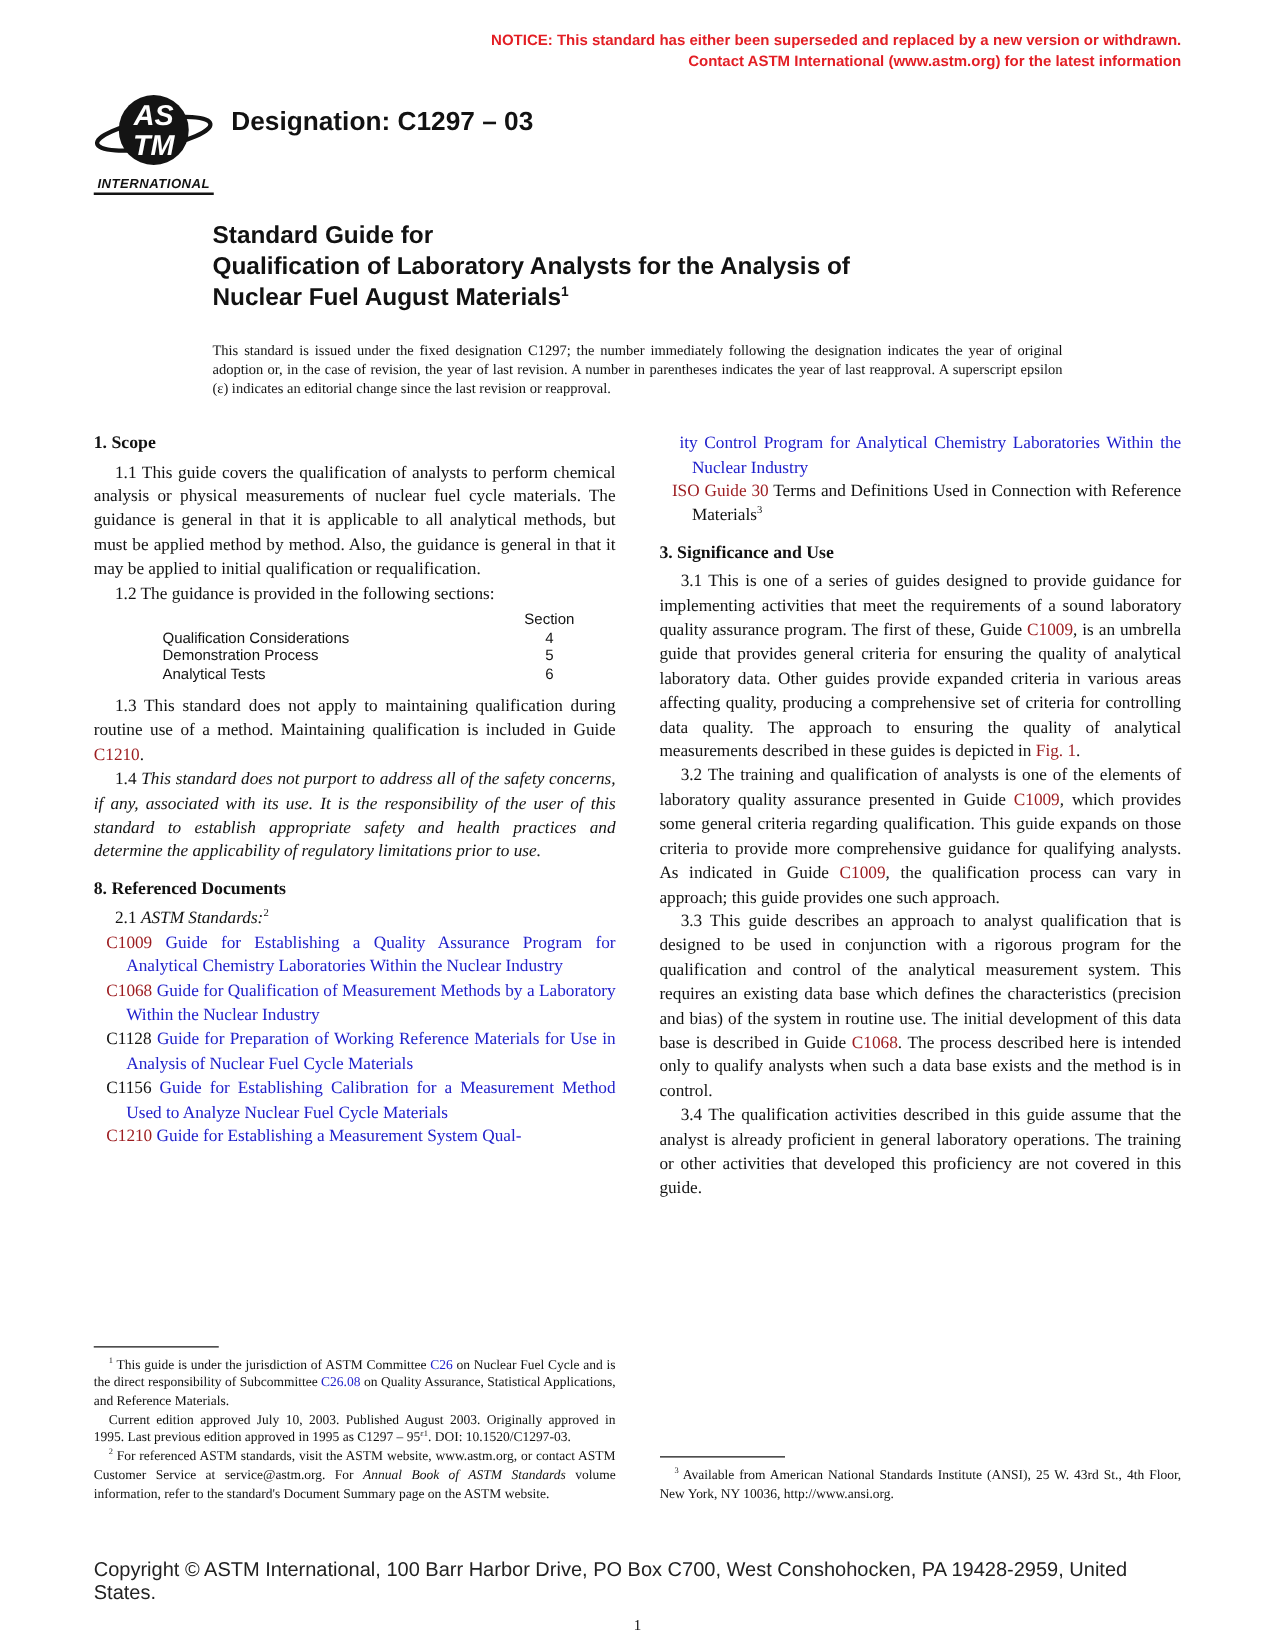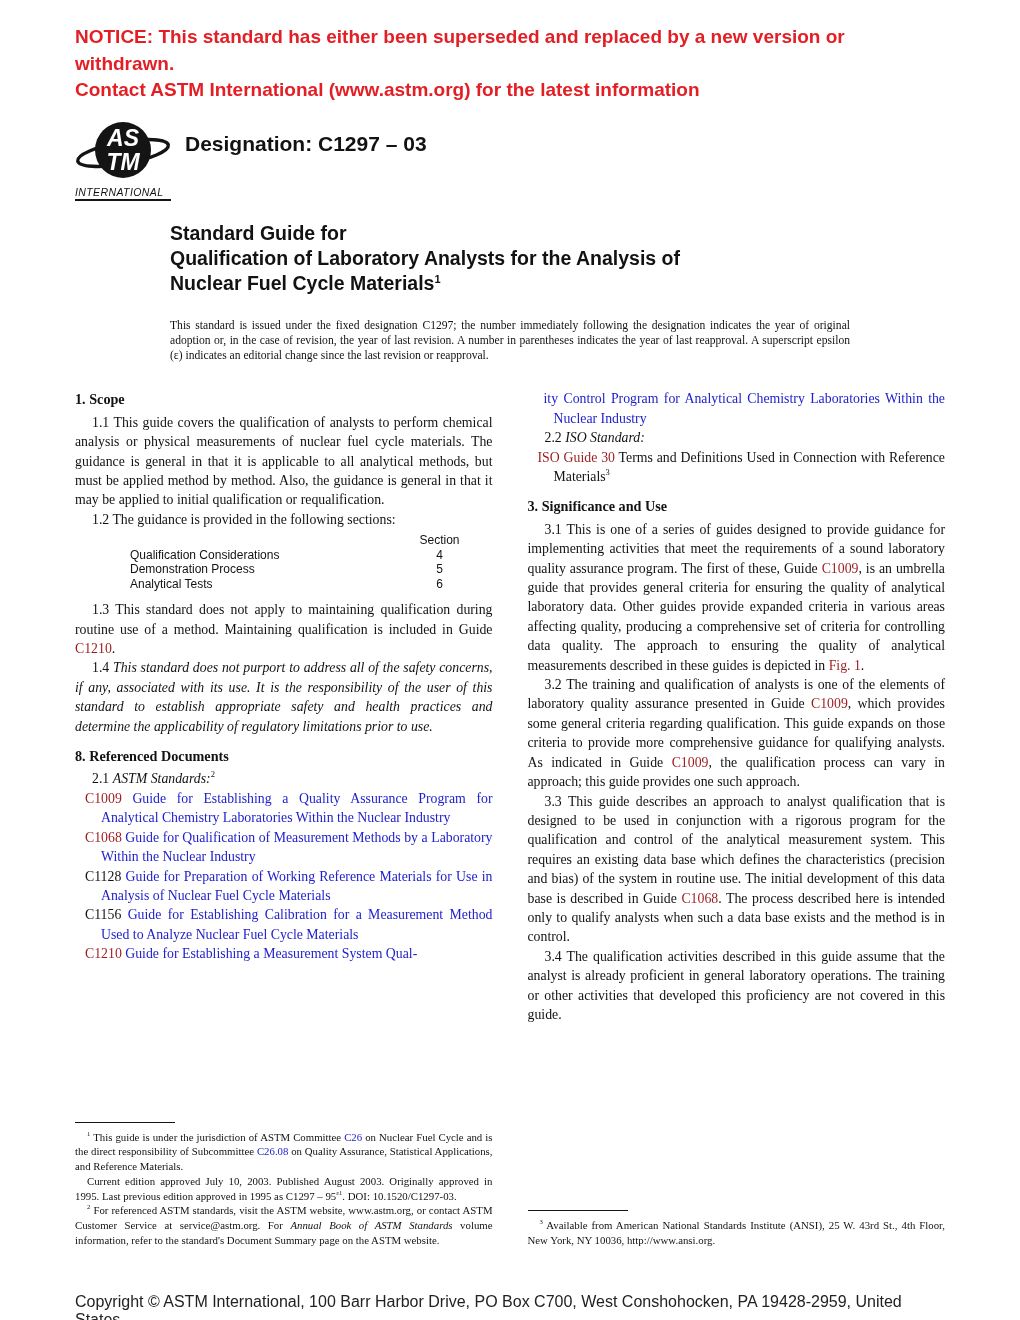--- a/index.html
+++ b/index.html
@@ -1,26 +1,26 @@
 <!DOCTYPE html>
 <html style="--notice-red: #e31e24; --ref-red: #9c1b1f; --link-blue: #2121cc;"><head>
 <meta charset="utf-8">
 <style>
   html,body{margin:0;padding:0;background:#ffffff;}
   .page{width:1020px;height:1320px;box-sizing:border-box;padding:0 75px;background:#fff;
         font-family:"Liberation Serif",serif;color:#121212;overflow:hidden;position:relative;}
 
   
-  .notice{padding-top:24px;text-align:left;font-family:"Liberation Sans",sans-serif;
-          font-weight:bold;font-size:19px;line-height:1.4;color:var(--notice-red,#e31e24);}
+  .notice{padding-top:24px;text-align:right;font-family:"Liberation Sans",sans-serif;
+          font-weight:bold;font-size:12px;line-height:1.4;color:var(--notice-red,#e31e24);}
 
   
   .header-row{display:flex;align-items:flex-start;margin-top:16px;}
-  .logo{width:96px;flex:0 0 auto;}
-  .logo-sub{font-family:"Liberation Sans",sans-serif;font-style:italic;font-weight:normal;
+  .logo{width:96px;flex:0 0 auto;text-align:center;}
+  .logo-sub{font-family:"Liberation Sans",sans-serif;font-style:italic;font-weight:bold;
             font-size:10.5px;letter-spacing:.4px;border-bottom:2px solid #141414;padding-bottom:1px;}
   .designation{font-family:"Liberation Sans",sans-serif;font-weight:bold;font-size:21px;
                margin-left:14px;padding-top:12px;}
 
   
   .title-block{margin:20px 0 0 95px;font-family:"Liberation Sans",sans-serif;font-weight:bold;
                font-size:19.5px;line-height:25px;}
   .title-block sup{font-size:11px;}
 
   .issue-note{margin:22px 0 0 95px;width:680px;font-size:11.6px;line-height:15.2px;text-align:justify;}
@@ -75,21 +75,21 @@
         <text x="48" y="50" text-anchor="middle" font-family="Liberation Sans, sans-serif" font-size="23" font-weight="bold" font-style="italic" fill="#ffffff">TM</text>
       </svg>
       <div class="logo-sub">INTERNATIONAL</div>
     </div>
     <div class="designation">Designation: C1297 – 03</div>
   </div>
 
   <div class="title-block">
     <div>Standard Guide for</div>
     <div>Qualification of Laboratory Analysts for the Analysis of</div>
-    <div><span>Nuclear Fuel Cycle Materials</span><sup>1</sup></div>
+    <div><span>Nuclear Fuel August Materials</span><sup>1</sup></div>
   </div>
 
   <p class="issue-note">This standard is issued under the fixed designation C1297; the number immediately following the designation indicates the year of original adoption or, in the case of revision, the year of last revision. A number in parentheses indicates the year of last reapproval. A superscript epsilon (ε) indicates an editorial change since the last revision or reapproval.</p>
 
   <div class="columns">
     <div class="col">
       <div class="col-content" id="left-content">
           <div class="blk heading"><span>1.  Scope</span></div>
           <div class="blk para"><span>1.1 This guide covers the qualification of analysts to perform chemical analysis or physical measurements of nuclear fuel cycle materials. The guidance is general in that it is applicable to all analytical methods, but must be applied method by method. Also, the guidance is general in that it may be applied to initial qualification or requalification.</span></div>
           <div class="blk para"><span>1.2 The guidance is provided in the following sections:</span></div>
@@ -126,21 +126,20 @@
         <div id="left-footnotes">
             <div class="fn-para"><sup>1</sup><span> This guide is under the jurisdiction of ASTM Committee </span><span class="s-blue">C26</span><span> on Nuclear Fuel Cycle and is the direct responsibility of Subcommittee </span><span class="s-blue">C26.08</span><span> on Quality Assurance, Statistical Applications, and Reference Materials.</span></div>
             <div class="fn-para"><span>Current edition approved July 10, 2003. Published August 2003. Originally approved in 1995. Last previous edition approved in 1995 as C1297 – 95</span><sup>ε1</sup><span>. DOI: 10.1520/C1297-03.</span></div>
             <div class="fn-para"><sup>2</sup><span> For referenced ASTM standards, visit the ASTM website, www.astm.org, or contact ASTM Customer Service at service@astm.org. For </span><span class="s-italic">Annual Book of ASTM Standards</span><span> volume information, refer to the standard's Document Summary page on the ASTM website.</span></div>
           </div>
       </div>
     </div>
     <div class="col">
       <div class="col-content" id="right-content">
           <div class="blk refcont"><span class="s-blue">ity Control Program for Analytical Chemistry Laboratories Within the Nuclear Industry</span></div>
-          <div class="blk para"><span>2.2 </span><span class="s-italic">ISO Standard:</span></div>
           <div class="blk ref"><span class="s-red">ISO Guide 30</span><span> Terms and Definitions Used in Connection with Reference Materials</span><sup>3</sup></div>
           <div class="blk heading"><span>3. Significance and Use</span></div>
           <div class="blk para"><span>3.1 This is one of a series of guides designed to provide guidance for implementing activities that meet the requirements of a sound laboratory quality assurance program. The first of these, Guide </span><span class="s-red">C1009</span><span>, is an umbrella guide that provides general criteria for ensuring the quality of analytical laboratory data. Other guides provide expanded criteria in various areas affecting quality, producing a comprehensive set of criteria for controlling data quality. The approach to ensuring the quality of analytical measurements described in these guides is depicted in </span><span class="s-red">Fig. 1</span><span>.</span></div>
           <div class="blk para"><span>3.2 The training and qualification of analysts is one of the elements of laboratory quality assurance presented in Guide </span><span class="s-red">C1009</span><span>, which provides some general criteria regarding qualification. This guide expands on those criteria to provide more comprehensive guidance for qualifying analysts. As indicated in Guide </span><span class="s-red">C1009</span><span>, the qualification process can vary in approach; this guide provides one such approach.</span></div>
           <div class="blk para"><span>3.3 This guide describes an approach to analyst qualification that is designed to be used in conjunction with a rigorous program for the qualification and control of the analytical measurement system. This requires an existing data base which defines the characteristics (precision and bias) of the system in routine use. The initial development of this data base is described in Guide </span><span class="s-red">C1068</span><span>. The process described here is intended only to qualify analysts when such a data base exists and the method is in control.</span></div>
           <div class="blk para"><span>3.4 The qualification activities described in this guide assume that the analyst is already proficient in general laboratory operations. The training or other activities that developed this proficiency are not covered in this guide.</span></div>
         </div>
       <div class="fn-block">
         <div class="fn-rule"></div>
         <div id="right-footnotes">

